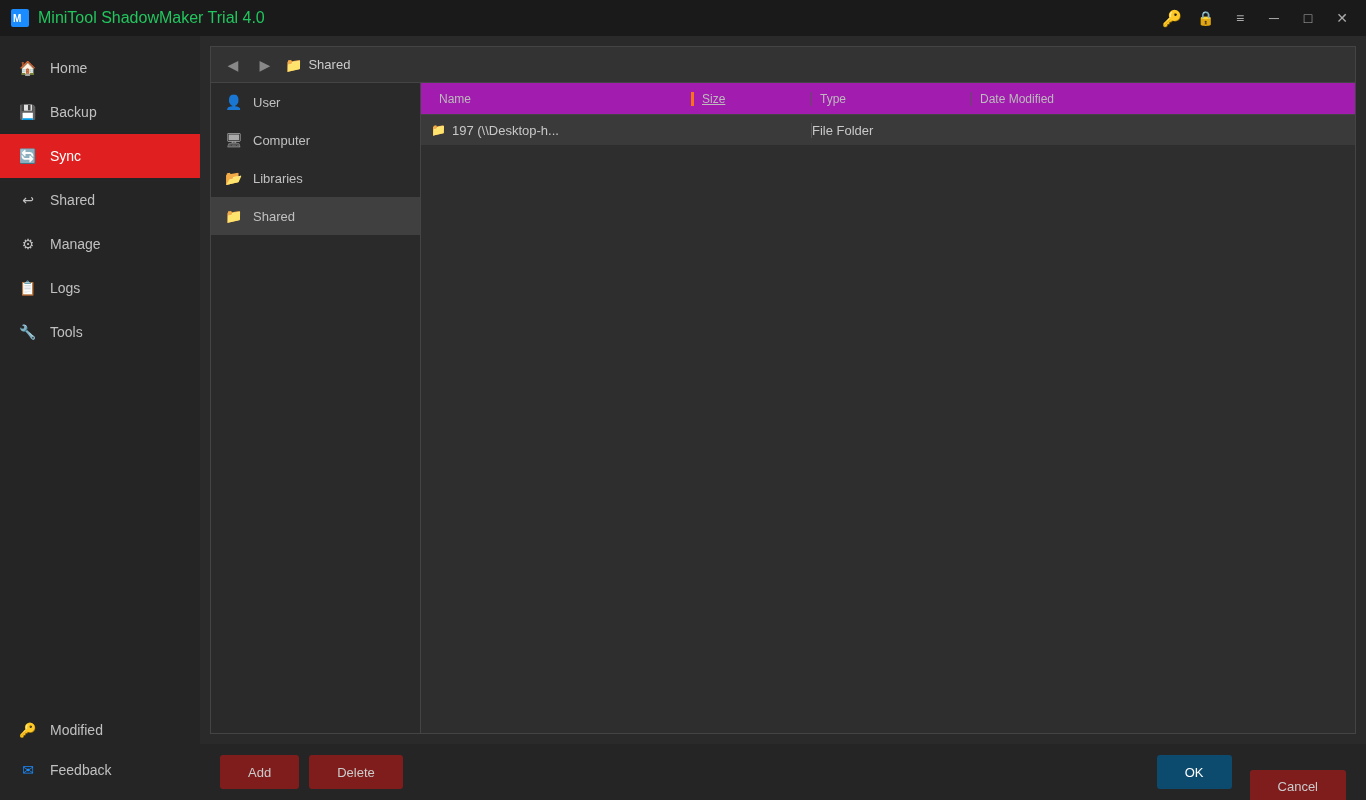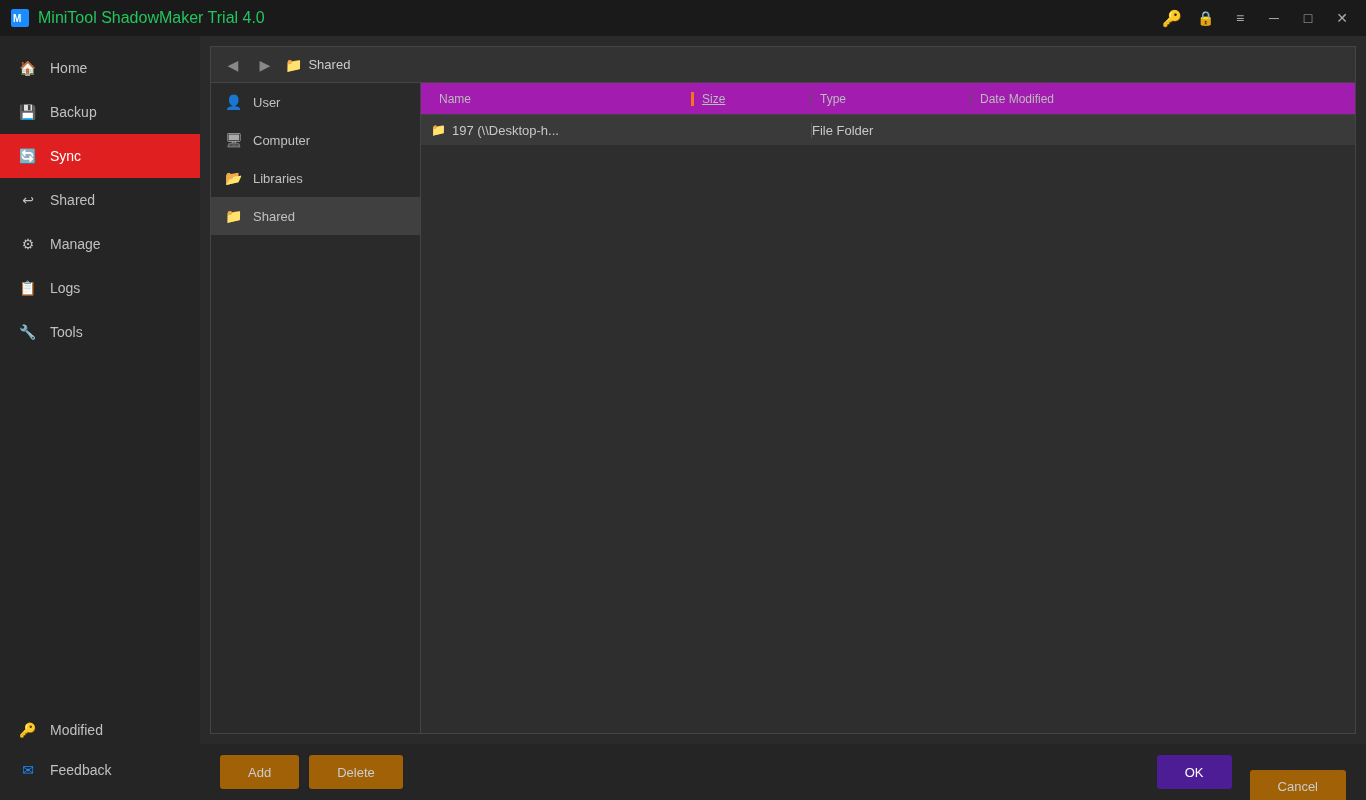--- a/index.html
+++ b/index.html
@@ -245,25 +245,25 @@
     }
     .btn {
       height: 34px;
       padding: 0 28px;
       border: none;
       border-radius: 3px;
       font-size: 13px;
       cursor: pointer;
     }
     .btn-default {
-      background: #a16207;
+      background: #7f1d1d;
       color: #ccc;
     }
     .btn-primary {
-      background: #4c1d95;
+      background: #0c4a6e;
       color: #fff;
     }
     .btn-ok {
       margin-left: auto;
     }
     .btn-cancel {
       margin-left: 8px;
       margin-top: 29px;
     }
   </style>

